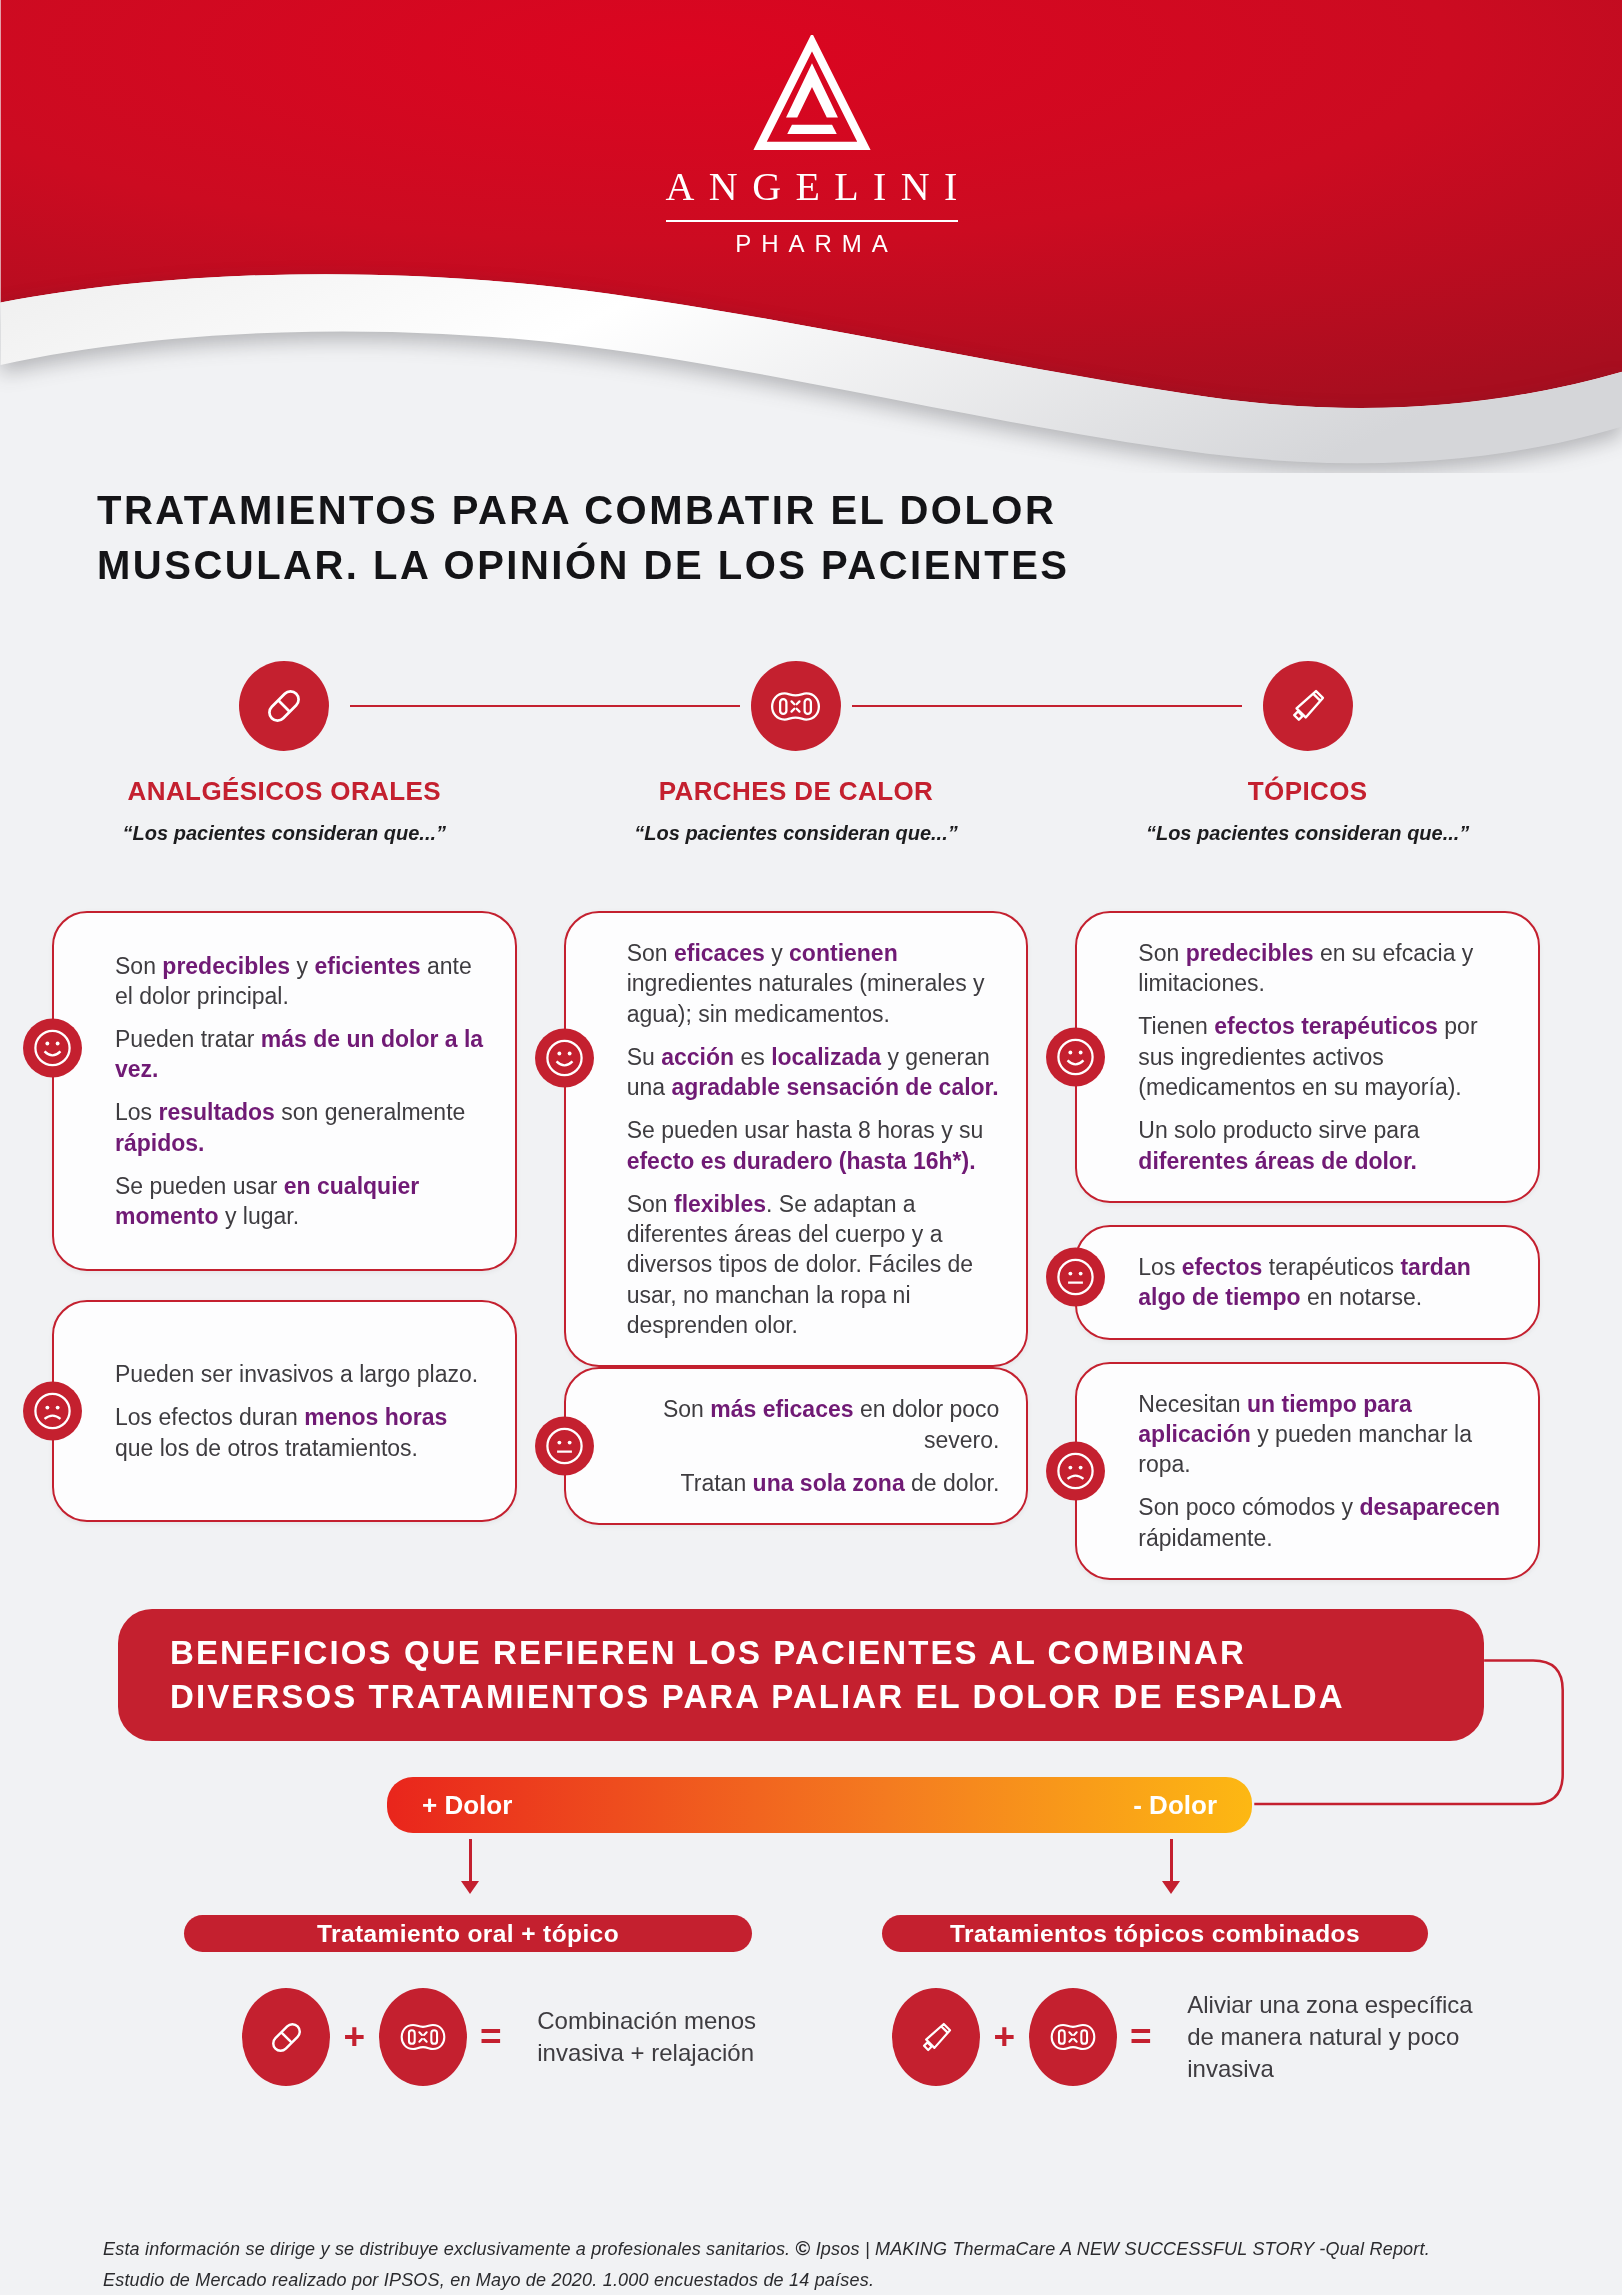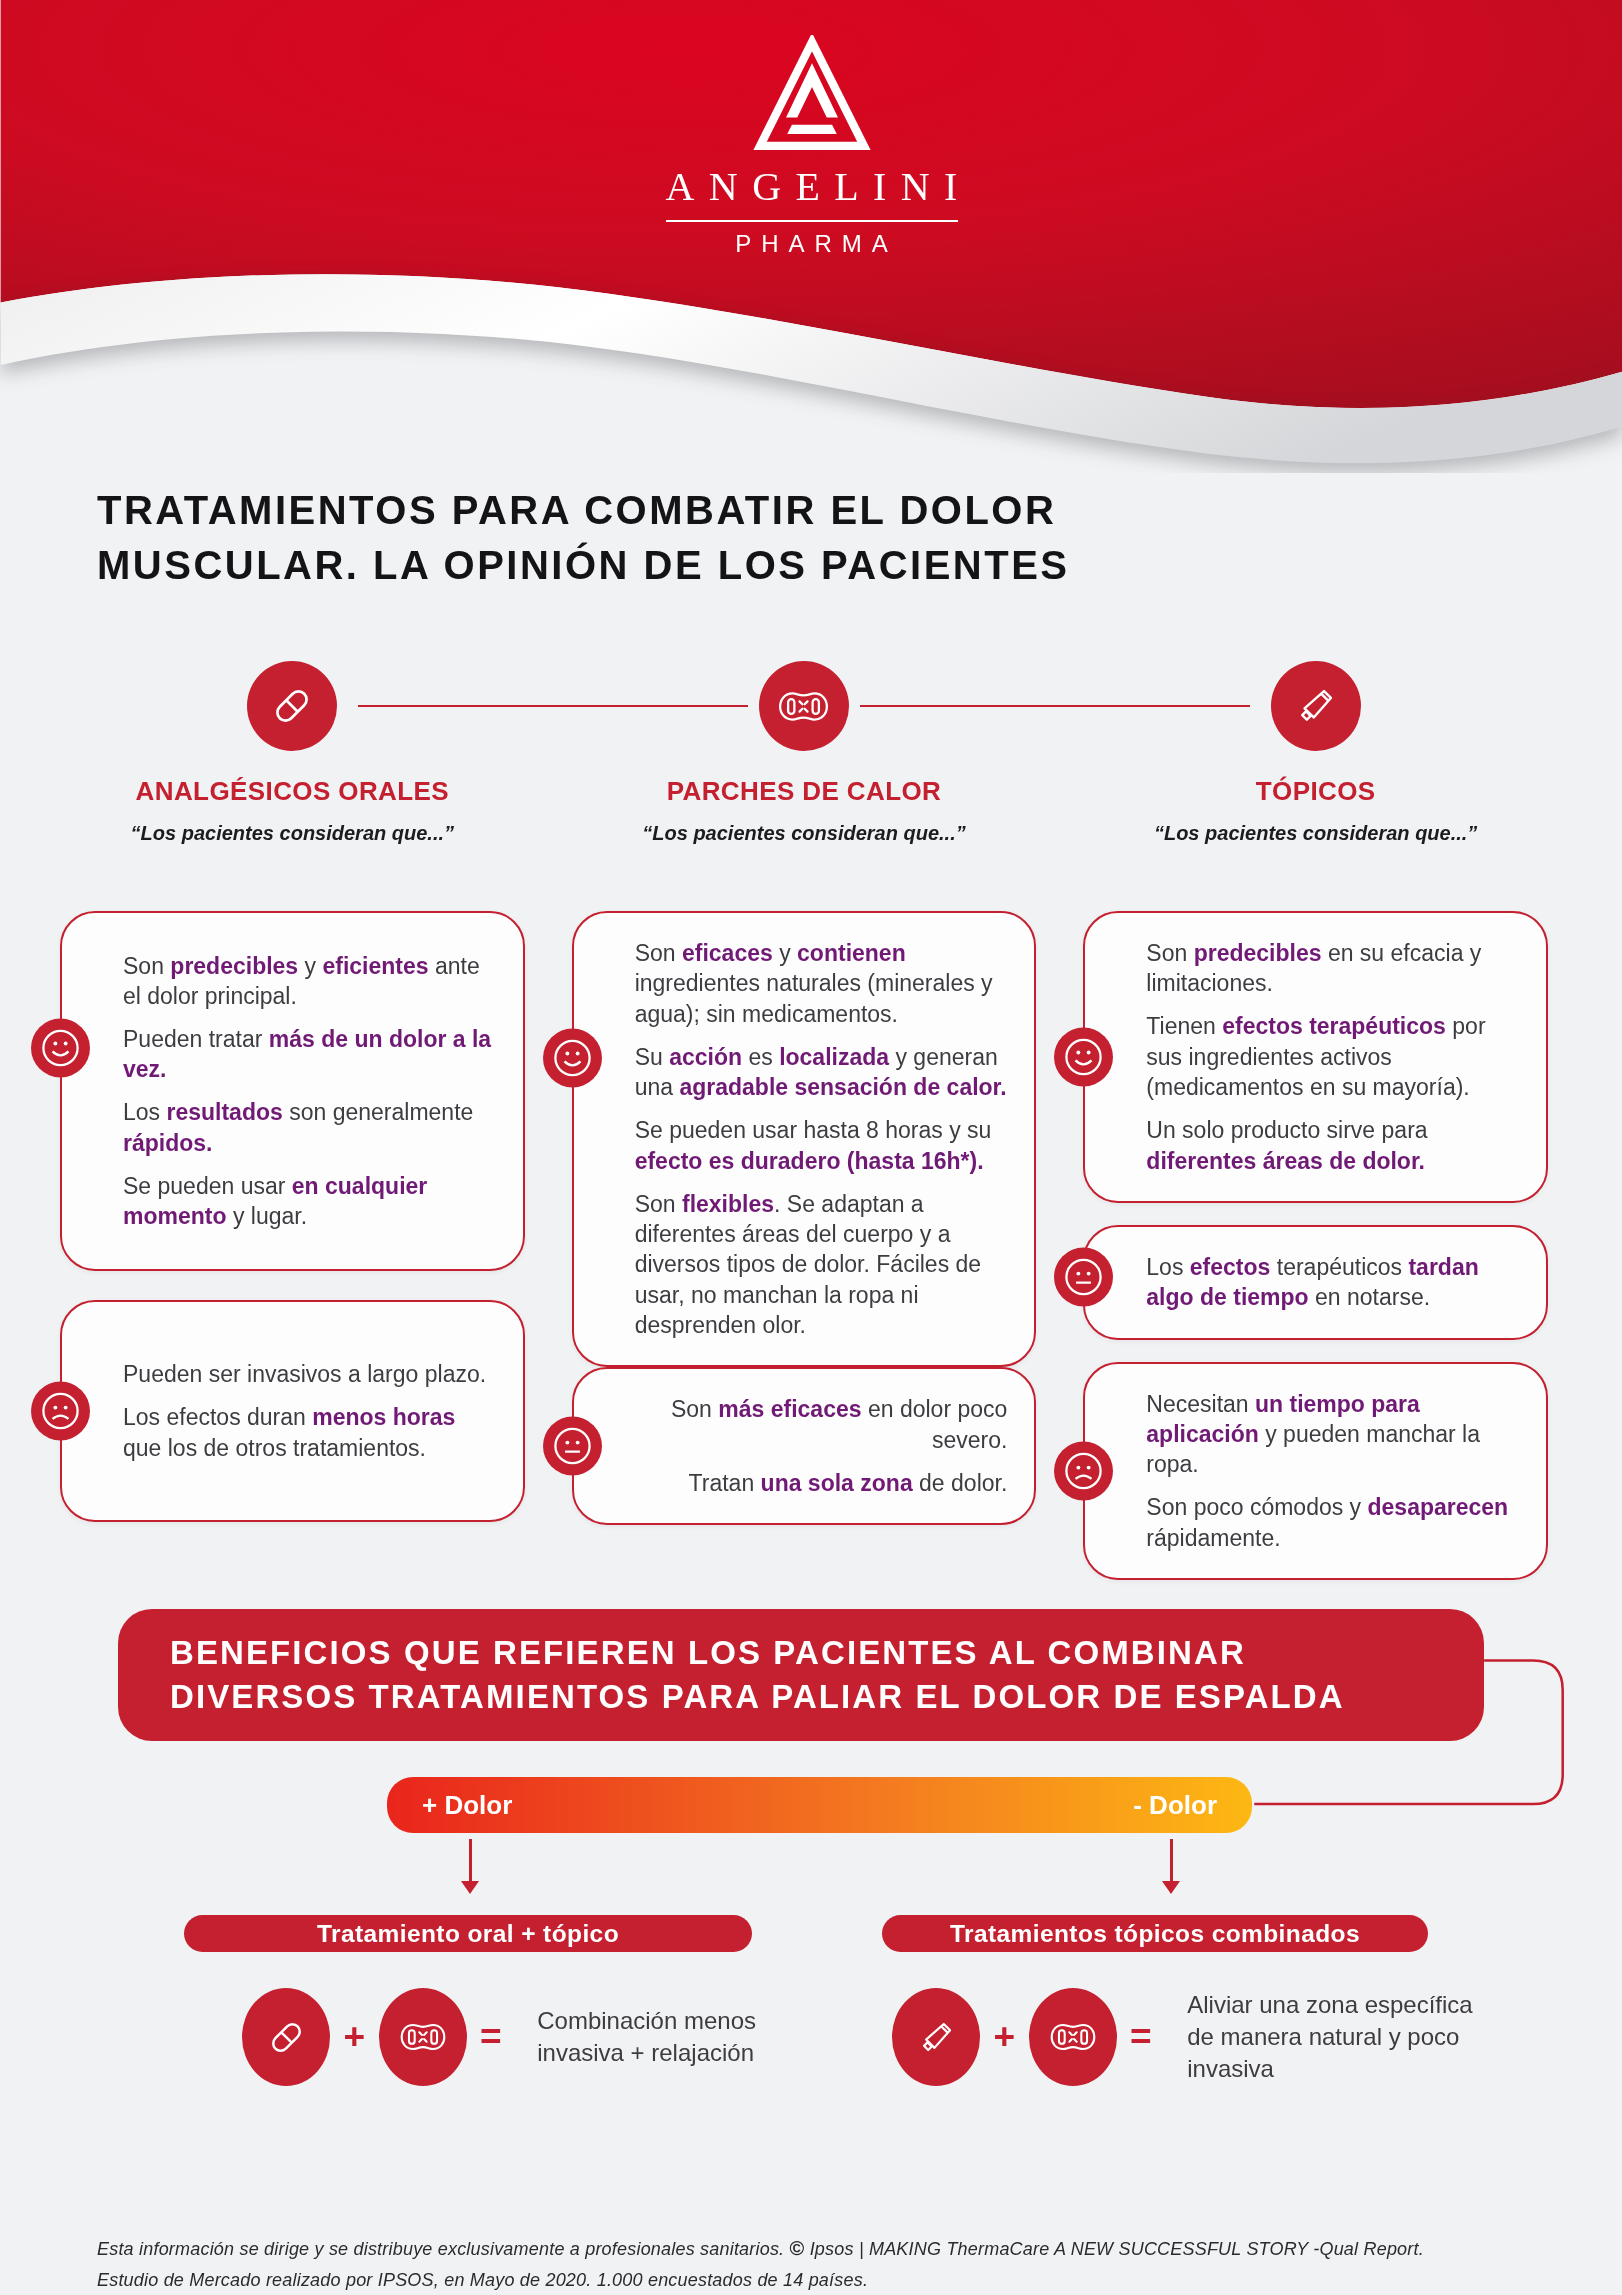--- a/index.html
+++ b/index.html
@@ -15,21 +15,21 @@
   .logo-name{font-family:"Liberation Serif",serif;font-size:40px;letter-spacing:14.4px;
              padding-left:14.4px;margin-top:10px;font-weight:400;}
   .logo-rule{width:292px;height:1.7px;background:#fff;margin:10px auto 8.5px;}
   .logo-sub{font-size:24px;letter-spacing:10px;padding-left:10px;}
 
   
   .title{position:absolute;top:483px;left:97px;width:1386px;margin:0;
          font-size:40px;line-height:1.38;letter-spacing:2.5px;font-weight:bold;color:#141417;}
 
   
-  .cols{position:absolute;top:661px;left:60px;width:1488px;
+  .cols{position:absolute;top:661px;left:52px;width:1488px;
         display:grid;grid-template-columns:1fr 1fr 1fr;column-gap:47px;}
   .hline{position:absolute;top:44px;height:1.7px;background:#C4202F;}
   .hline1{left:298px;width:390px;}
   .hline2{left:800px;width:390px;}
   .colhead{text-align:center;height:250px;}
   .icon-circle{width:90px;height:90px;border-radius:50%;background:#C4202F;
                margin:0 auto;display:flex;align-items:center;justify-content:center;}
   .colheading{margin:25px 0 0;font-size:26px;font-weight:bold;color:#C4202F;letter-spacing:0.4px;}
   .colquote{margin-top:15px;font-size:20px;font-style:italic;font-weight:bold;color:#1c1c1e;}
 
@@ -71,21 +71,21 @@
   .combo-label1{left:184px;width:568px;} .combo-label2{left:882px;width:546px;}
 
   .combo{position:absolute;top:1988px;display:flex;align-items:center;}
   .comboA{left:242px;} .comboB{left:892px;}
   .combo .icon-circle{width:88px;height:98px;margin:0;}
   .op{color:#C4202F;font-weight:bold;font-size:37px;margin:0 13.5px;}
   .combo-result{font-size:24px;line-height:1.32;color:#3E3C40;margin-left:22px;}
   .resA{width:237px;} .resB{width:287px;}
 
   
-  .footer{position:absolute;left:97px;top:2231px;width:1437px;font-size:18px;
+  .footer{position:absolute;left:103px;top:2231px;width:1437px;font-size:18px;
           font-style:italic;color:#2B2B2E;line-height:1.7;letter-spacing:0.2px;}
   .copy{font-weight:bold;font-size:20px;font-style:normal;}
 </style>
 </head>
 <body>
 
 <div class="page">
 
   <svg class="header-wave" width="1623" height="473" viewBox="0 0 1920 560">
     <defs>

